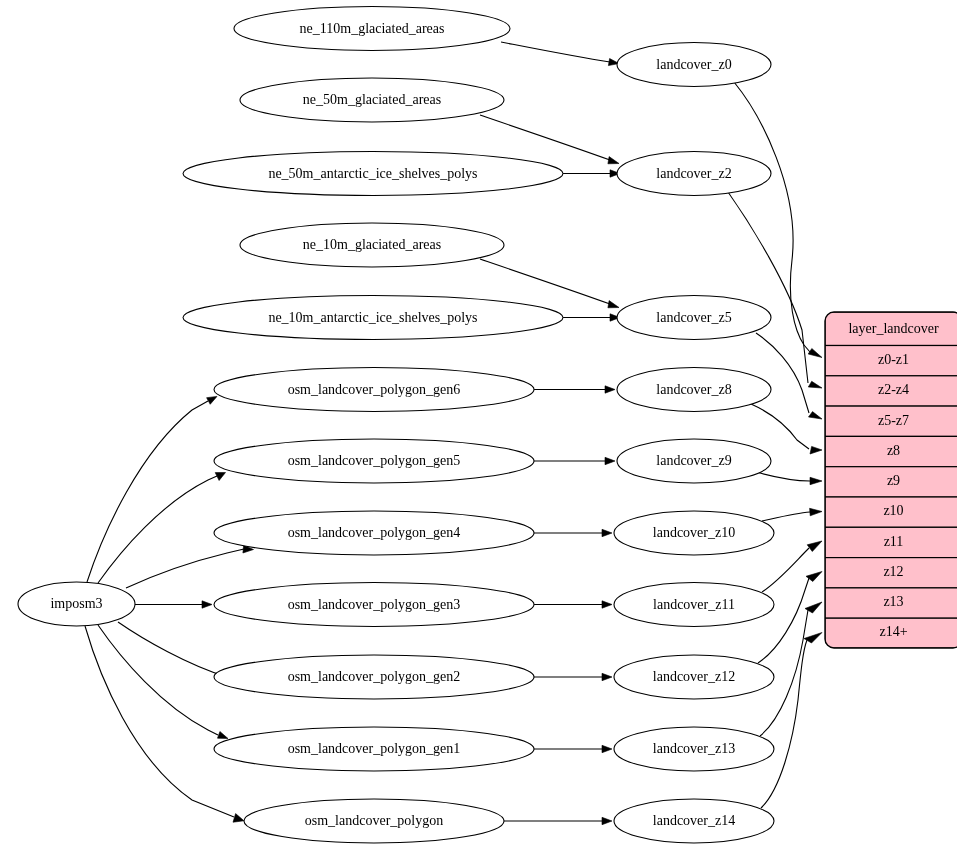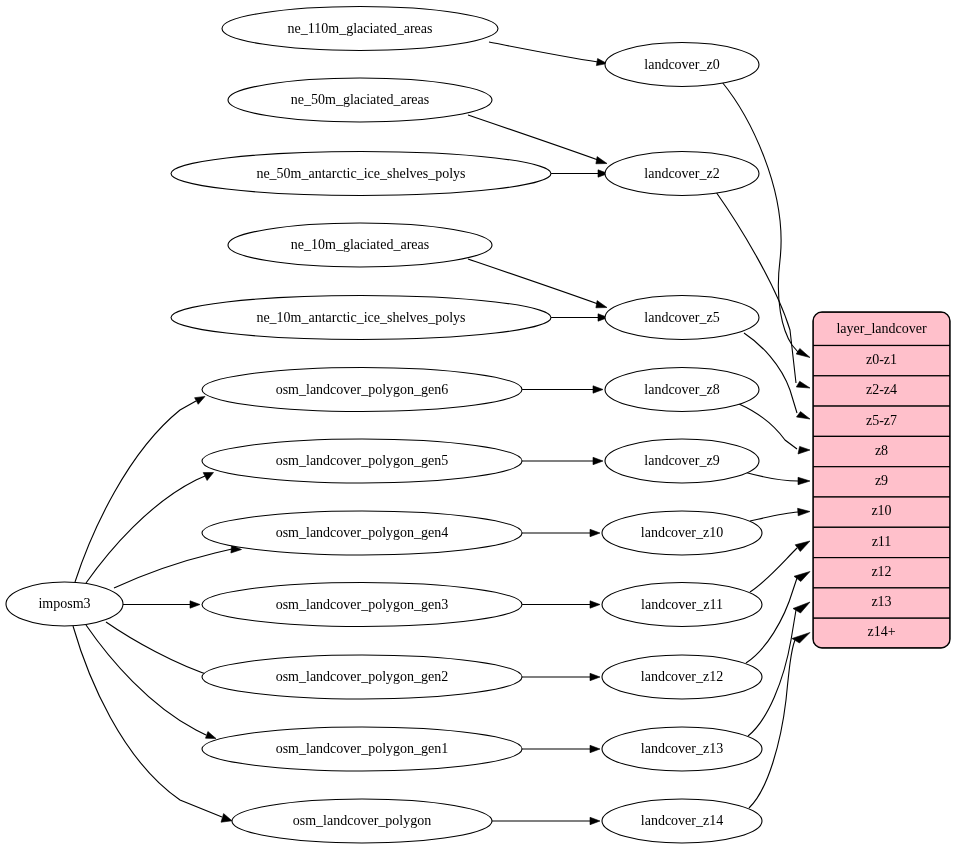--- a/index.html
+++ b/index.html
@@ -10,20 +10,21 @@
   body {
     width: 957px;
     height: 851px;
     font-family: "Liberation Serif", "DejaVu Serif", serif;
     overflow: hidden;
   }
   #graph-root {
     position: relative;
     width: 799px;
     height: 851px;
+    margin-left: 12px;
   }
   svg#graph-svg {
     display: block;
     width: 957px;
     height: 851px;
   }
   .node-ellipse {
     fill: #ffffff;
     stroke: #000000;
     stroke-width: 1.1;

